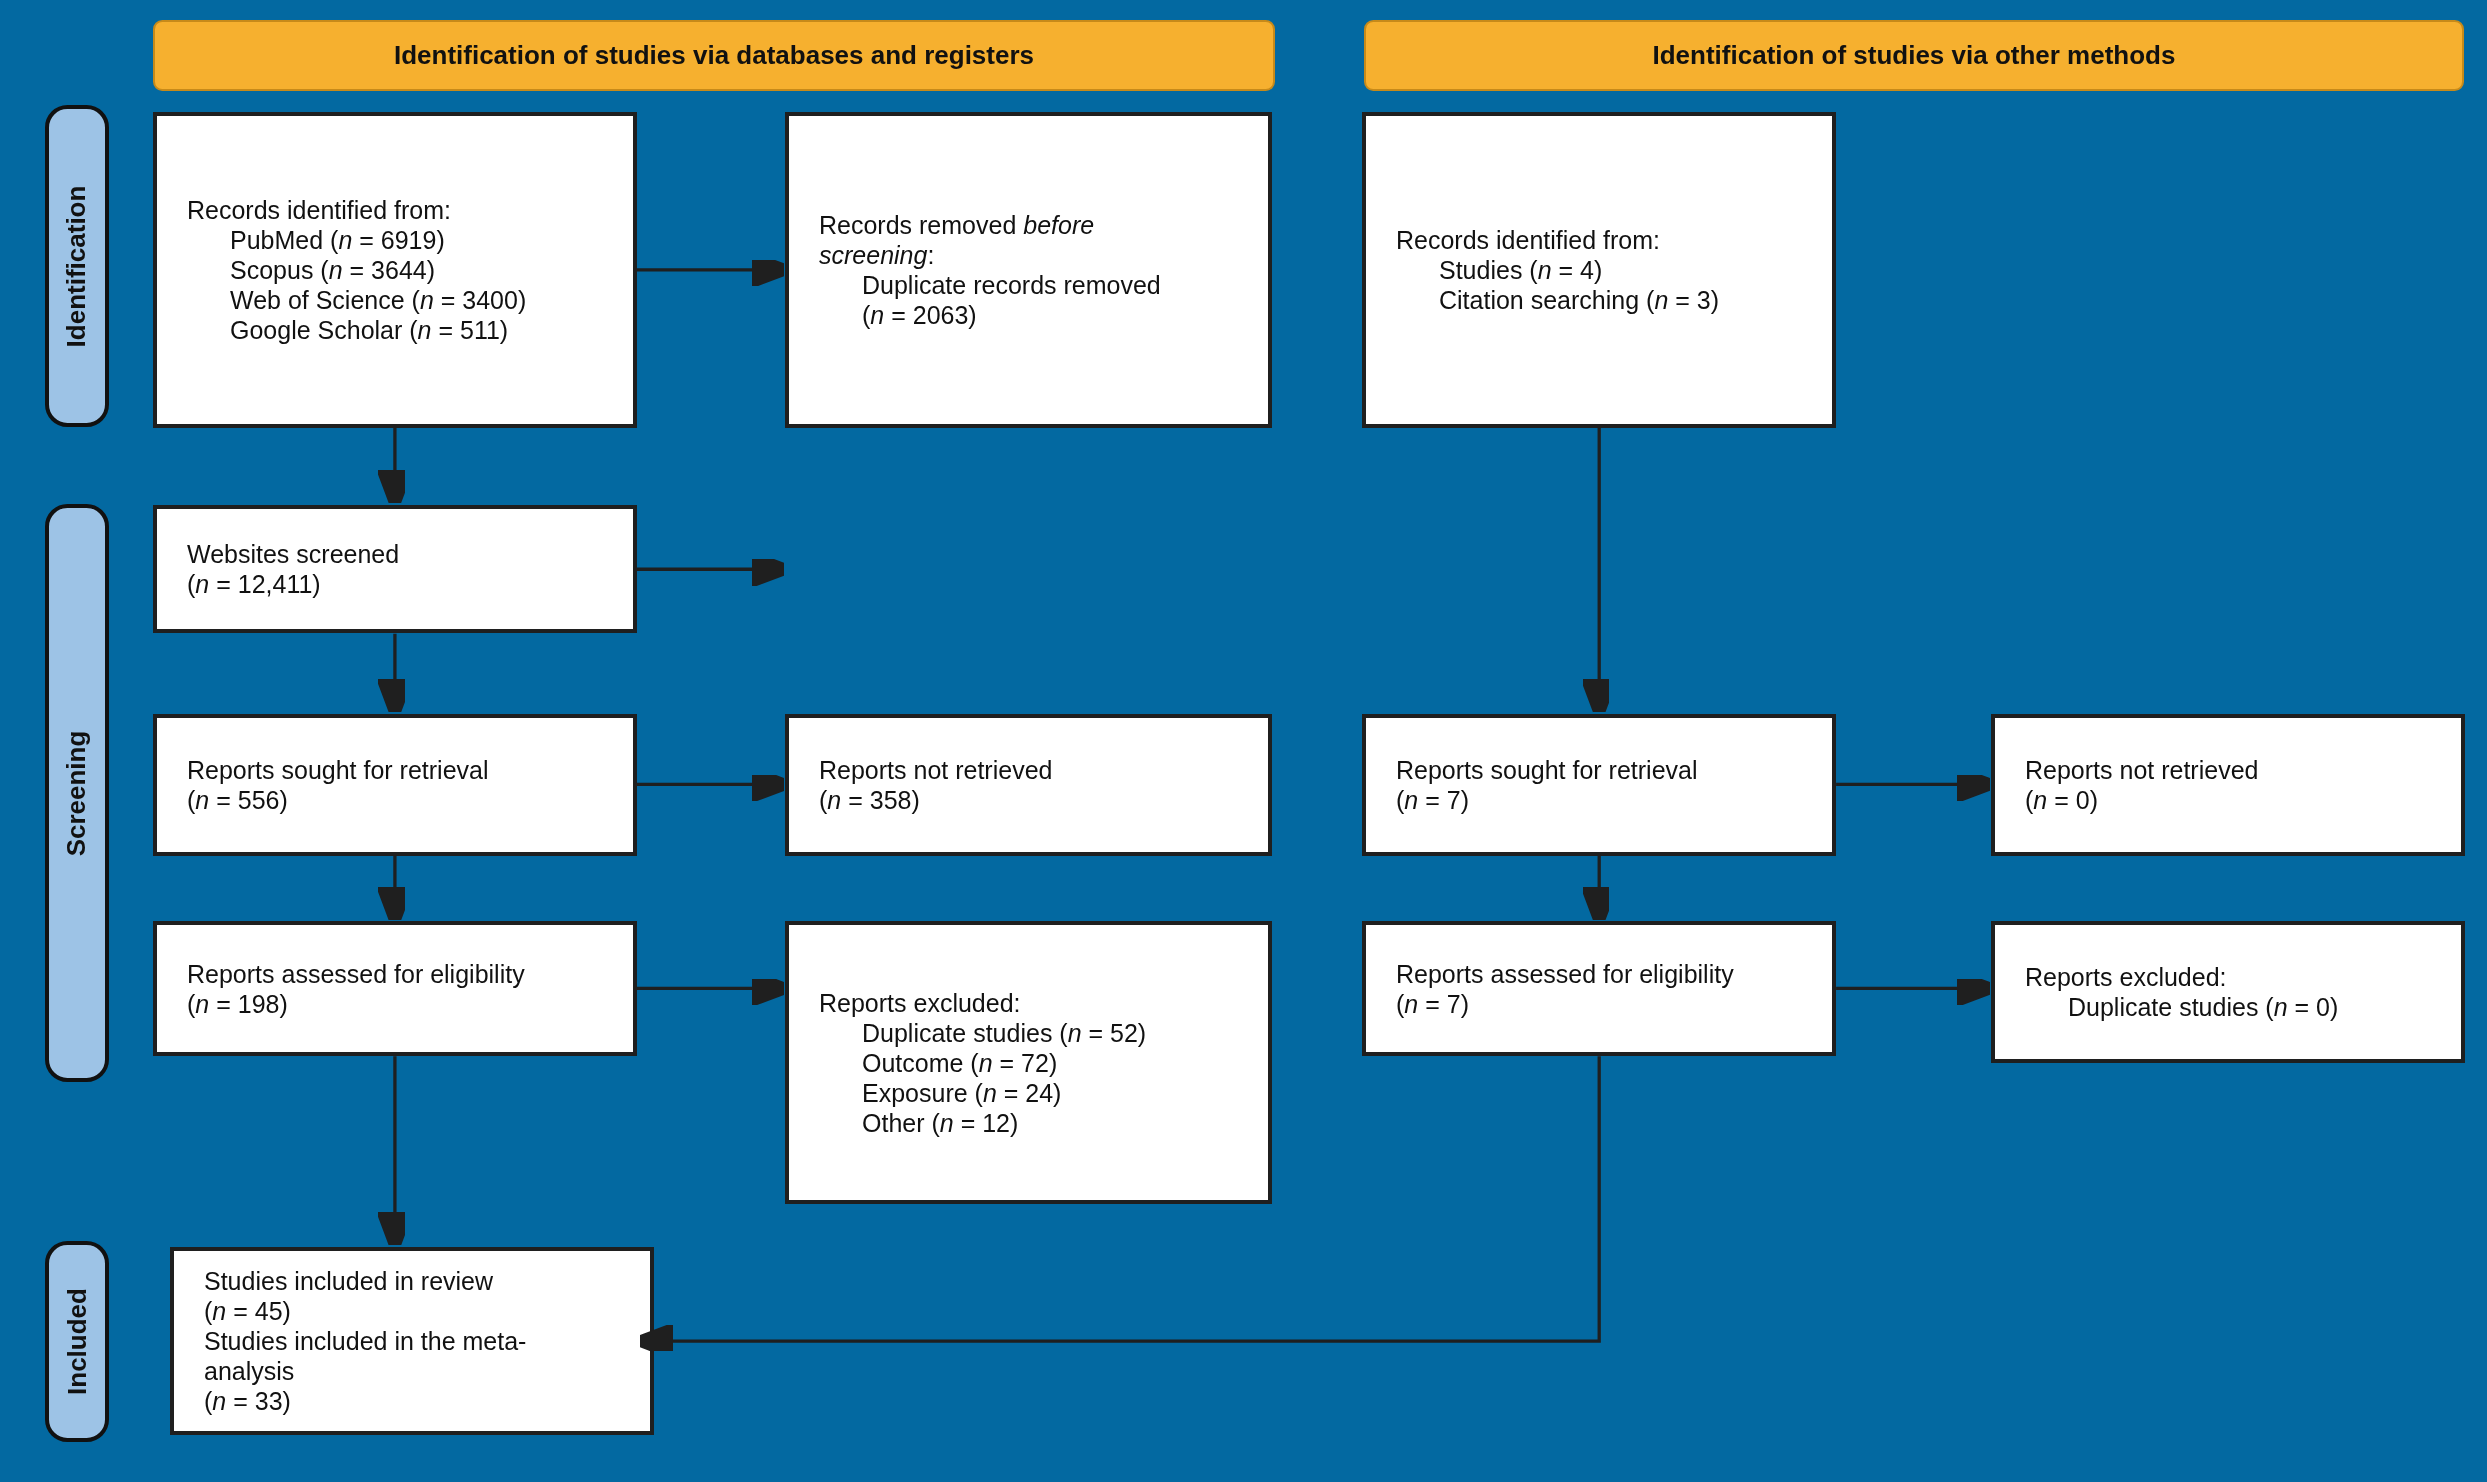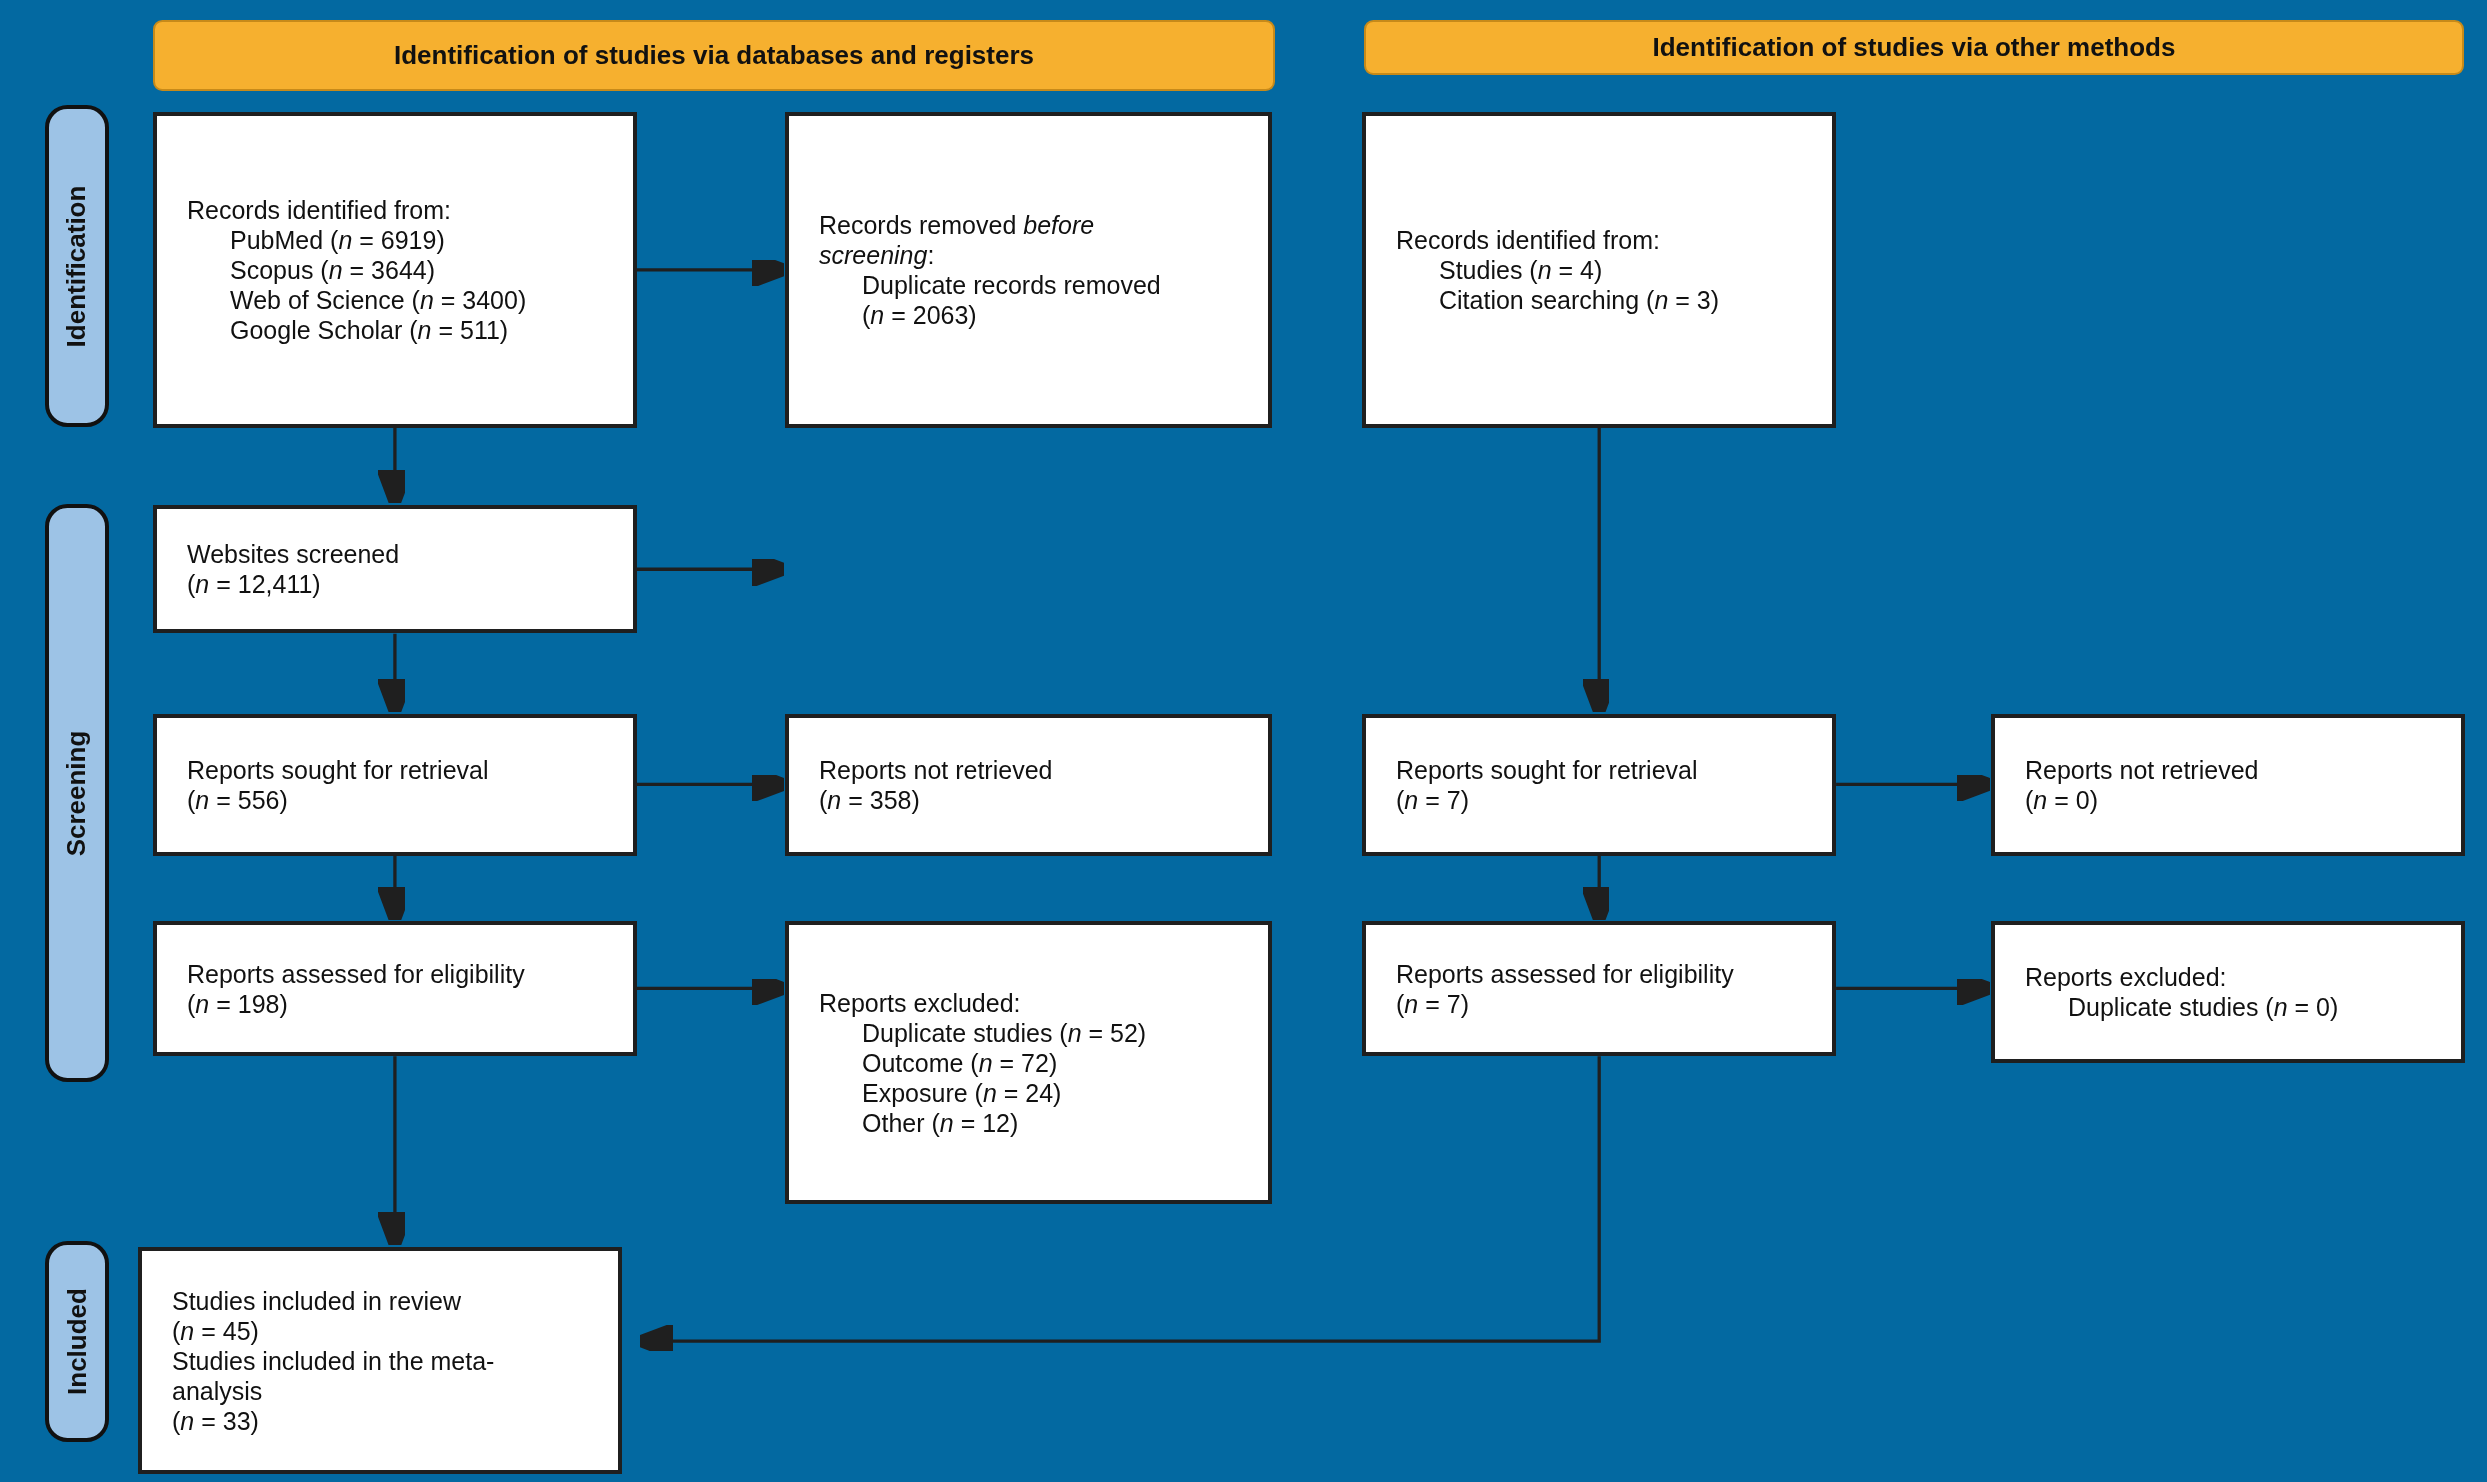--- a/index.html
+++ b/index.html
@@ -74,21 +74,21 @@
     stroke-width: 5;
     fill: none;
   }
 </style>
 </head>
 <body>
 
 <div id="canvas">
 
   <div class="banner" style="left:153px; top:20px; width:1122px; height:71px;">Identification of studies via databases and registers</div>
-  <div class="banner" style="left:1364px; top:20px; width:1100px; height:55px;">Identification of studies via other methods</div>
+  <div class="banner" style="left:1364px; top:20px; width:1100px; height:71px;">Identification of studies via other methods</div>
 
   <div class="stage" style="left:45px; top:105px; width:64px; height:322px;">
     <span>Identification</span>
   </div>
   <div class="stage" style="left:45px; top:504px; width:64px; height:578px;">
     <span>Screening</span>
   </div>
   <div class="stage" style="left:45px; top:1241px; width:64px; height:201px;">
     <span>Included</span>
   </div>
@@ -122,21 +122,21 @@
       <div class="line"><span>Reports assessed for eligibility</span></div>
       <div class="line"><span>(</span><span class="it">n</span><span> = 198)</span></div>
     </div>
   <div class="box" style="left:785px; top:921px; width:487px; height:283px;">
       <div class="line"><span>Reports excluded:</span></div>
       <div class="line indent"><span>Duplicate studies (</span><span class="it">n</span><span> = 52)</span></div>
       <div class="line indent"><span>Outcome (</span><span class="it">n</span><span> = 72)</span></div>
       <div class="line indent"><span>Exposure (</span><span class="it">n</span><span> = 24)</span></div>
       <div class="line indent"><span>Other (</span><span class="it">n</span><span> = 12)</span></div>
     </div>
-  <div class="box" style="left:138px; top:1247px; width:484px; height:227px;">
+  <div class="box" style="left:170px; top:1247px; width:484px; height:188px;">
       <div class="line"><span>Studies included in review</span></div>
       <div class="line"><span>(</span><span class="it">n</span><span> = 45)</span></div>
       <div class="line"><span>Studies included in the meta-</span></div>
       <div class="line"><span>analysis</span></div>
       <div class="line"><span>(</span><span class="it">n</span><span> = 33)</span></div>
     </div>
 
   <div class="box" style="left:1362px; top:112px; width:474px; height:316px;">
       <div class="line"><span>Records identified from:</span></div>
       <div class="line indent"><span>Studies (</span><span class="it">n</span><span> = 4)</span></div>

